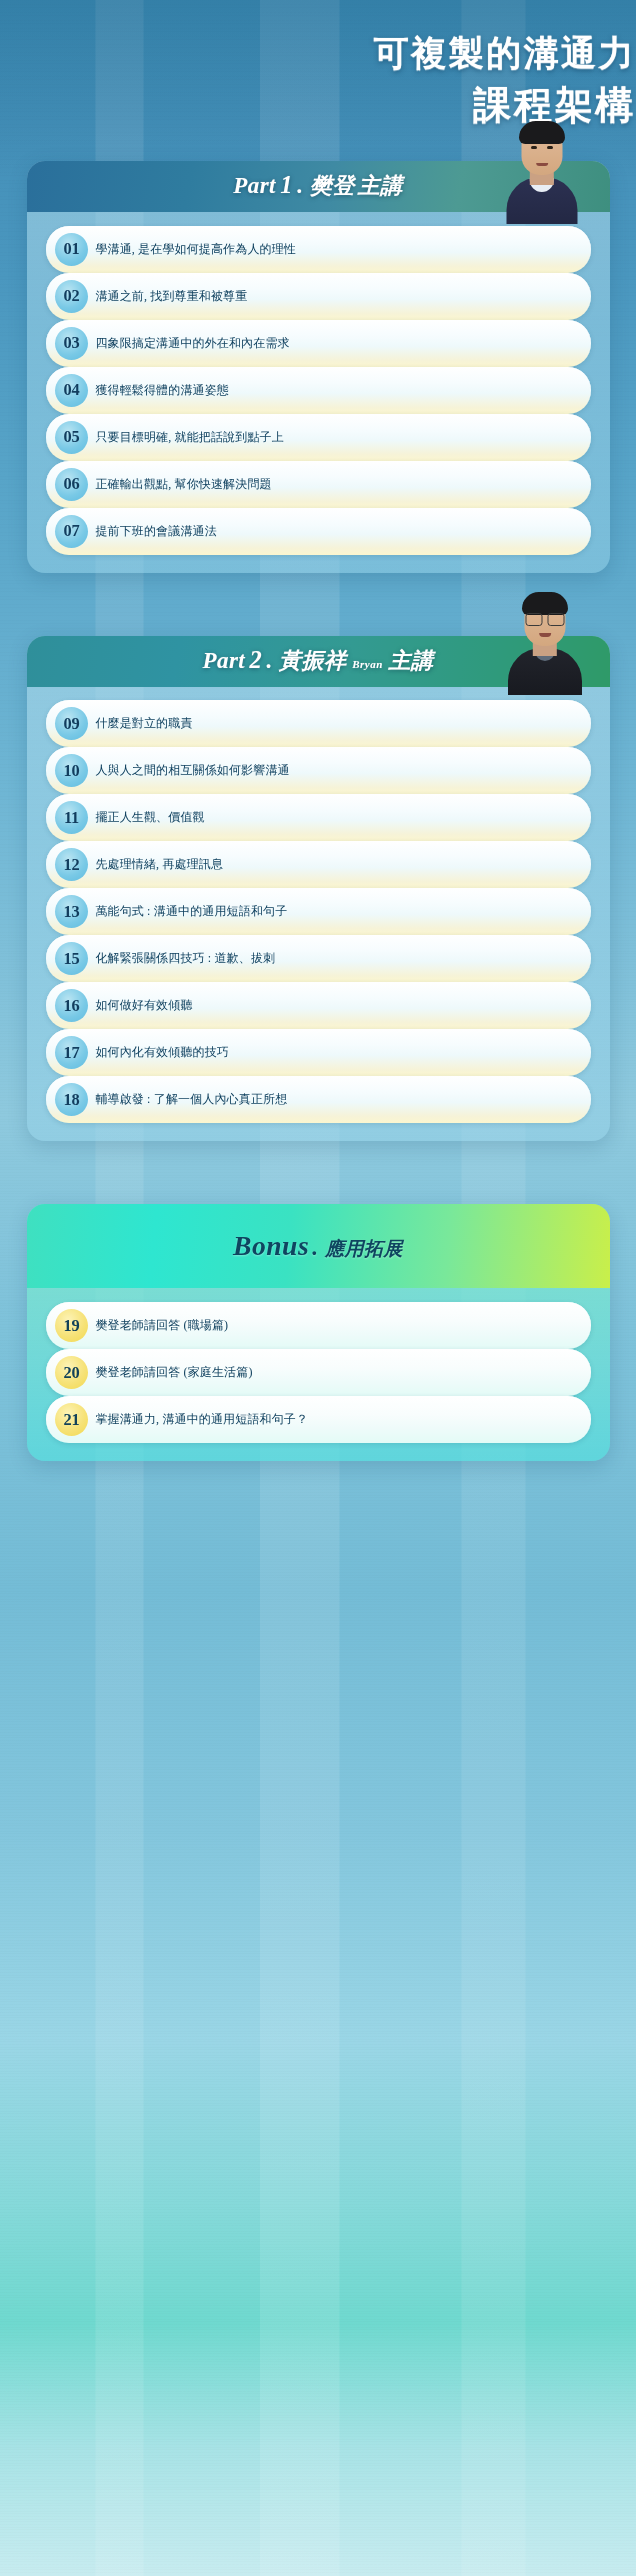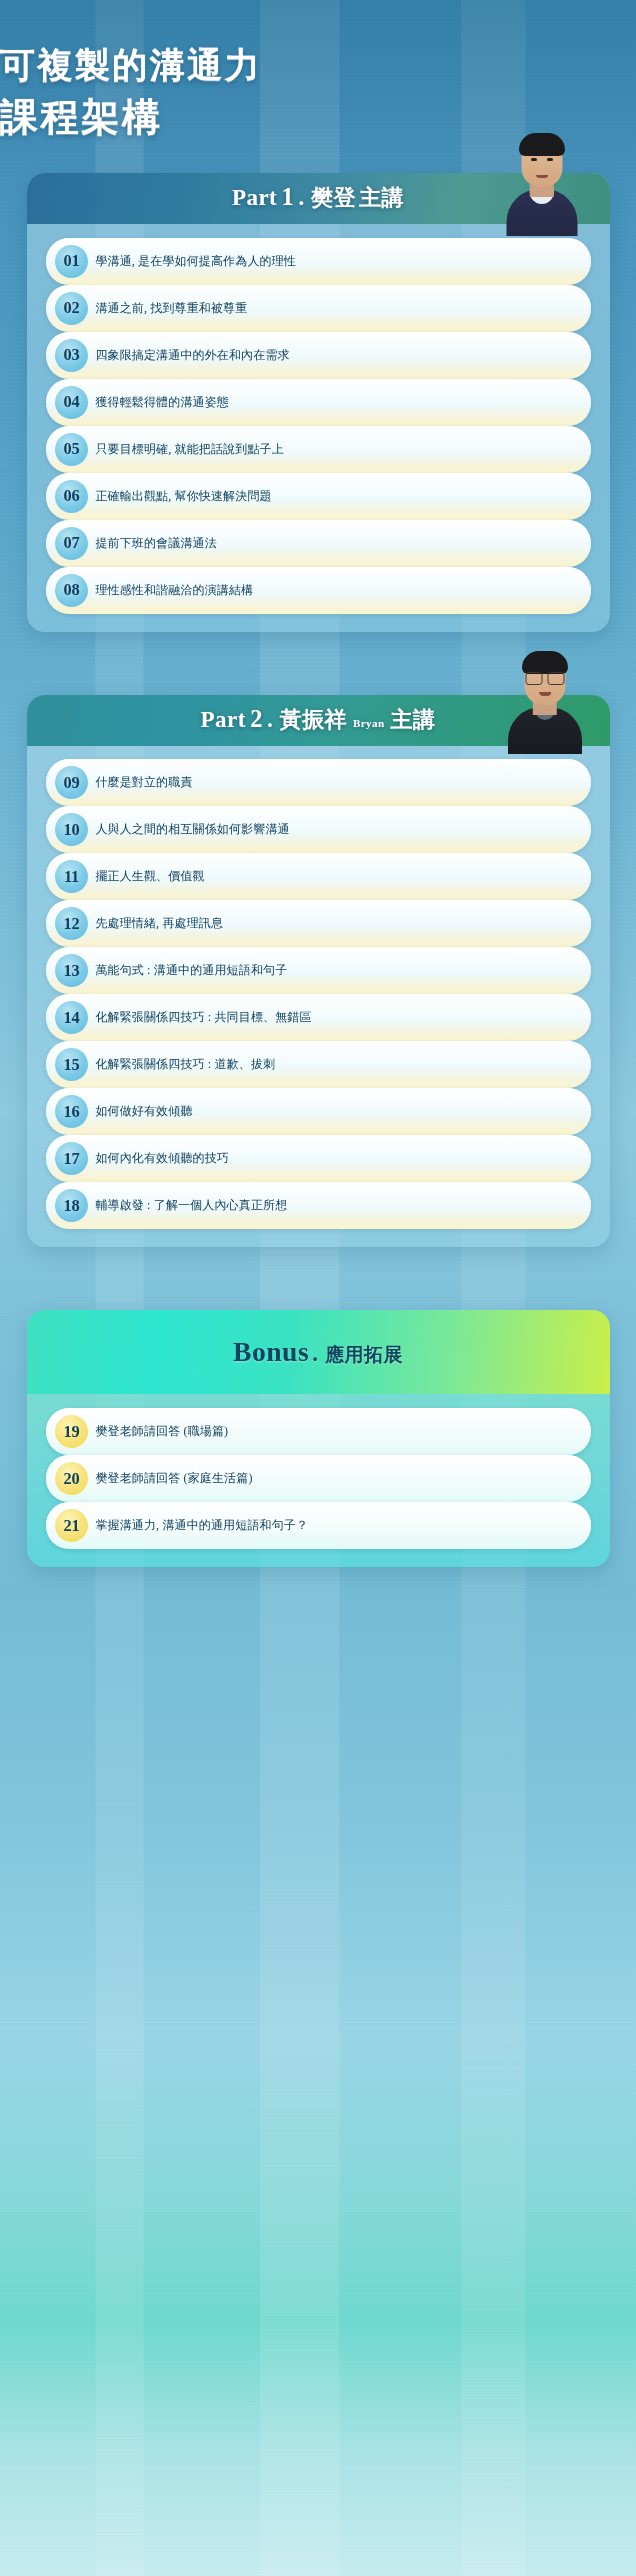--- a/index.html
+++ b/index.html
@@ -78,22 +78,22 @@
 
   
   #page {
     position: relative;
     z-index: 2;
     width: 636px;
   }
 
   
   .poster-header {
-    padding-top: 46px;
-    text-align: left;
+    padding-top: 34px;
+    text-align: right;
   }
   .poster-title-1, .poster-title-2 {
     color: #ffffff;
     letter-spacing: .07em;
     font-weight: 700;
     line-height: 1.12;
     text-shadow:
       0 0 1.1px rgba(255,255,255,.65),
       0 2.1px 5.3px rgba(12,58,92,.55),
       0 1.1px 0 rgba(210,238,250,.5);
@@ -151,20 +151,21 @@
     z-index: 3;
     color: #ffffff;
     font-size: 23px;
     font-weight: 700;
     letter-spacing: .02em;
     text-shadow: 0 1.1px 4.2px rgba(8,48,70,.55), 0 0 1.1px rgba(255,255,255,.4);
     white-space: nowrap;
     display: flex;
     align-items: baseline;
     gap: 3.2px;
+    font-style: italic;
   }
   .panel-head-inner .ph-part { font-size: 23px; }
   .panel-head-inner .ph-num  { font-size: 24.4px; padding: 0 1.1px; }
   .panel-head-inner .ph-dot  { font-size: 23px; margin-right: 3.2px; }
   .panel-head-inner .ph-name { font-size: 22px; }
   .panel-head-inner .ph-en   { font-size: 11px; margin: 0 2.7px; }
   .panel-head-inner .ph-tail { font-size: 22px; }
 
   .panel-body {
     padding: 13.8px 19px 18px 19px;
@@ -410,24 +411,20 @@
           <div class="item-text">只要目標明確, 就能把話說到點子上</div>
         </div>
         <div class="item">
           <div class="item-num">06</div>
           <div class="item-text">正確輸出觀點, 幫你快速解決問題</div>
         </div>
         <div class="item">
           <div class="item-num">07</div>
           <div class="item-text">提前下班的會議溝通法</div>
         </div>
-        <div class="item">
-          <div class="item-num">08</div>
-          <div class="item-text">理性感性和諧融洽的演講結構</div>
-        </div>
 
       </div>
     </div>
   </div>
 
   <div class="section section-2">
 
     <div class="section-photo">
       <div class="photo p2">
         <div class="ph-body"></div>
@@ -468,24 +465,20 @@
         </div>
         <div class="item">
           <div class="item-num">12</div>
           <div class="item-text">先處理情緒, 再處理訊息</div>
         </div>
         <div class="item">
           <div class="item-num">13</div>
           <div class="item-text">萬能句式 : 溝通中的通用短語和句子</div>
         </div>
         <div class="item">
-          <div class="item-num">14</div>
-          <div class="item-text">化解緊張關係四技巧 : 共同目標、無錯區</div>
-        </div>
-        <div class="item">
           <div class="item-num">15</div>
           <div class="item-text">化解緊張關係四技巧 : 道歉、拔刺</div>
         </div>
         <div class="item">
           <div class="item-num">16</div>
           <div class="item-text">如何做好有效傾聽</div>
         </div>
         <div class="item">
           <div class="item-num">17</div>
           <div class="item-text">如何內化有效傾聽的技巧</div>

